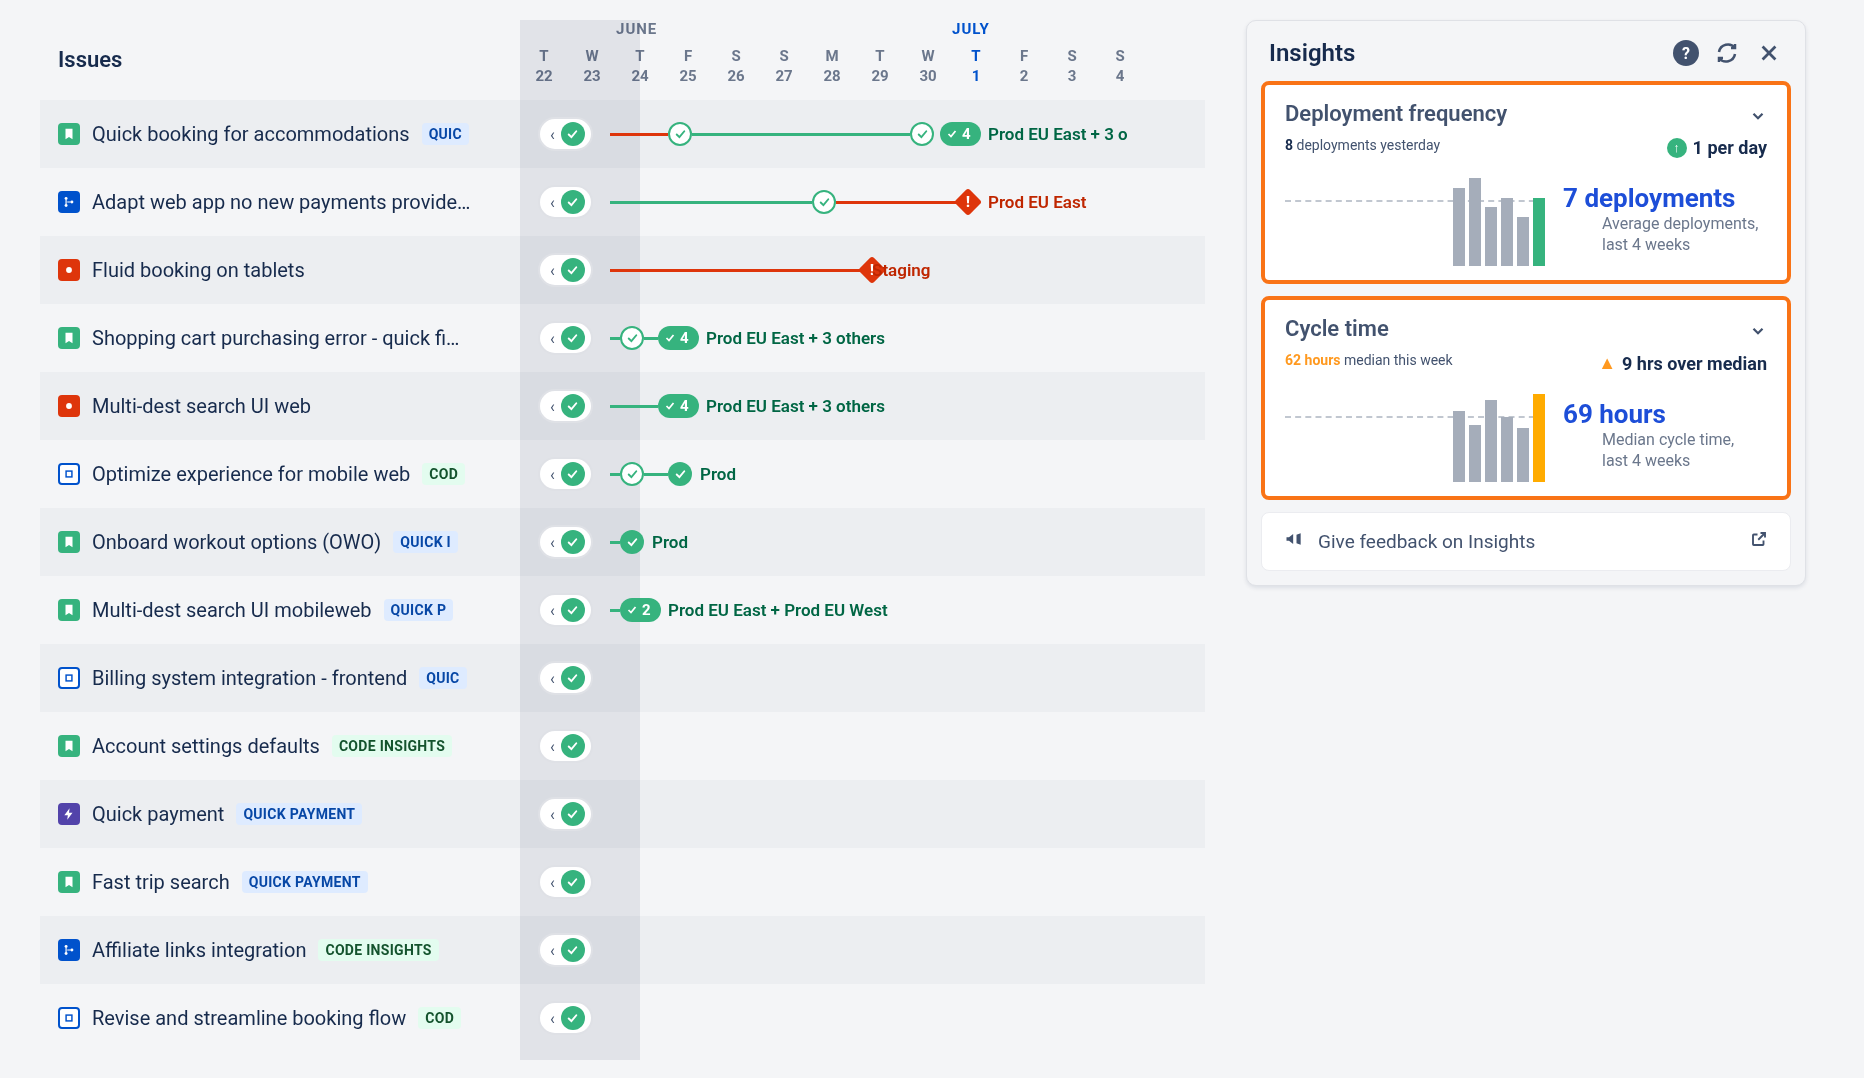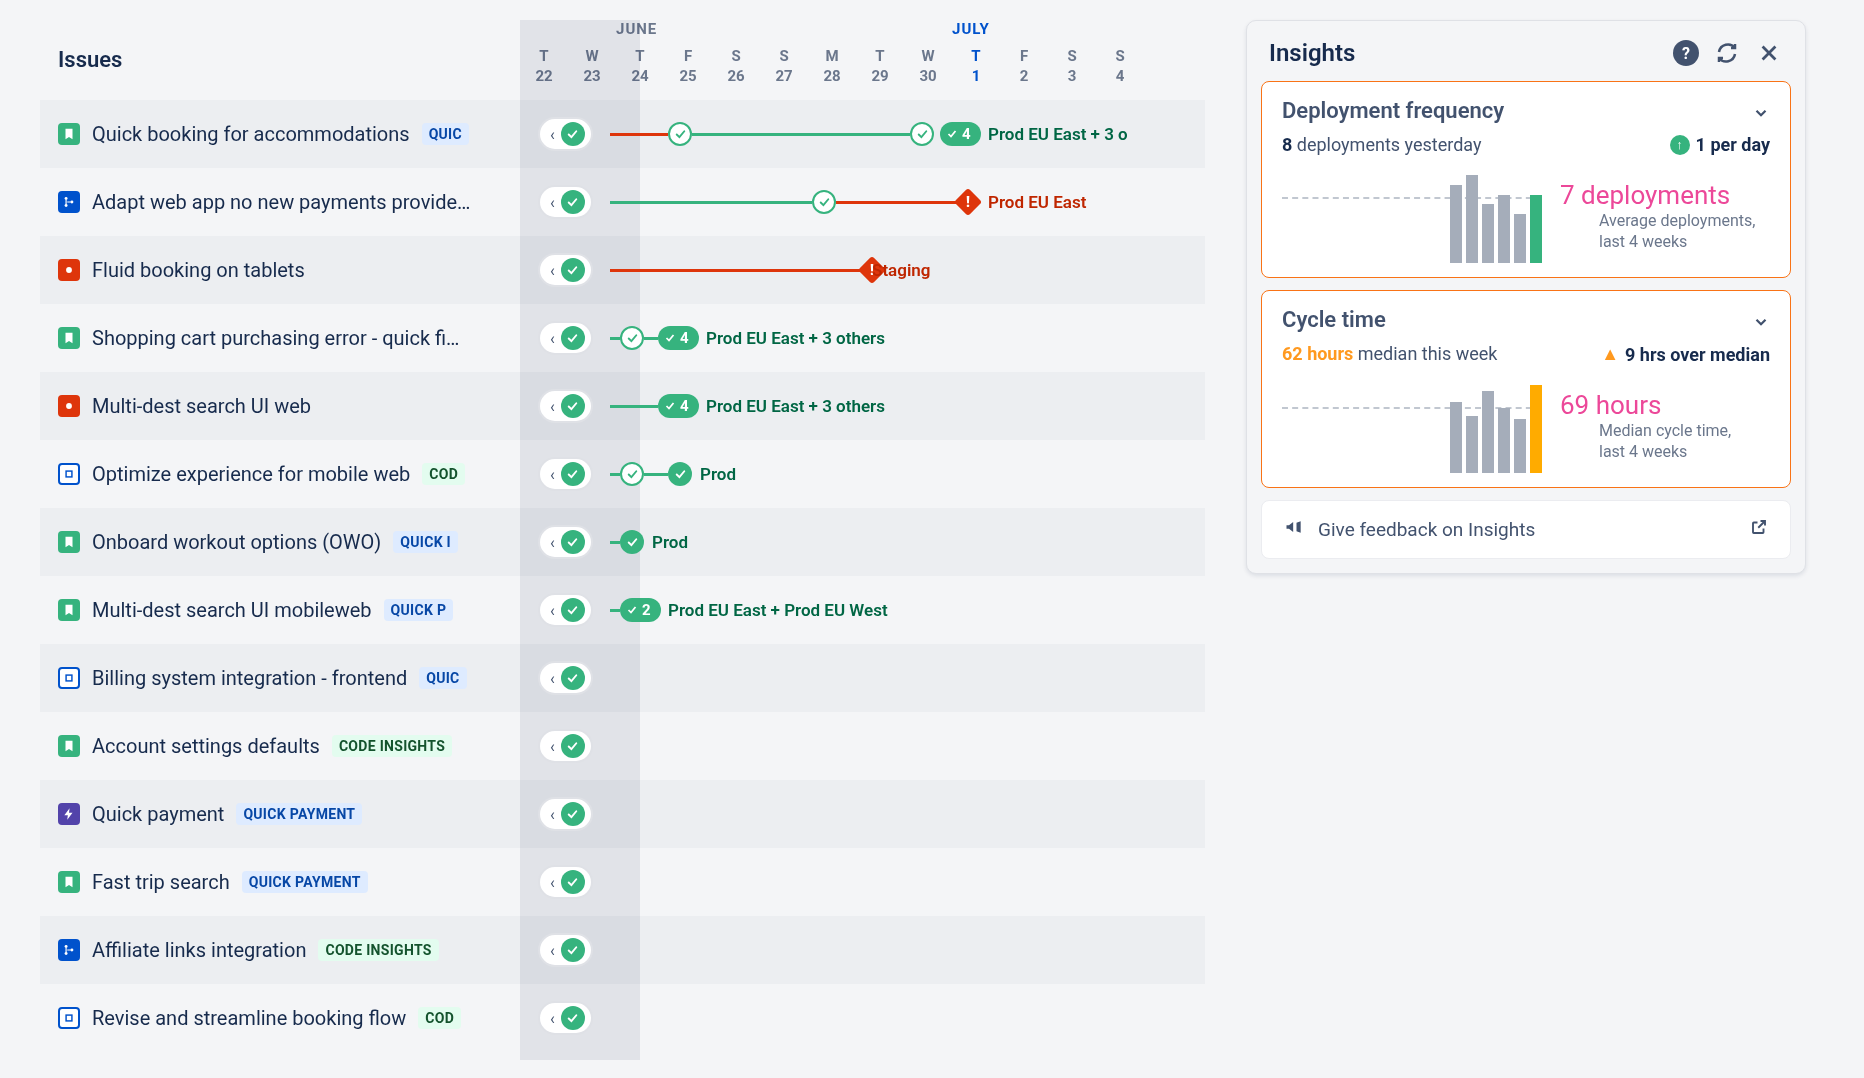--- a/index.html
+++ b/index.html
@@ -231,37 +231,37 @@
   color: #fff;
   border-radius: 50%;
   width: 26px;
   height: 26px;
   font-weight: 700;
 }
 .card {
   background: #fff;
   border-radius: 8px;
   margin: 0 14px 12px 14px;
-  border: 1px solid #f97316;
+  border: 4px solid #f97316;
   overflow: hidden;
 }
 .card-head {
   display: flex;
   align-items: flex-start;
   justify-content: space-between;
   padding: 16px 20px 4px 20px;
 }
 .card-title { font-size: 22px; font-weight: 600; color: #42526e; }
 .card-chevron { color: #42526e; margin-top: 6px; cursor: pointer; }
 .card-sub {
   display: flex;
   justify-content: space-between;
   padding: 4px 20px 8px 20px;
 }
-.card-sub-left { font-size: 18px; color: #42526e; }
+.card-sub-left { font-size: 14px; color: #42526e; }
 .card-sub-left b { color: #172b4d; font-weight: 700; }
 .card-sub-left .orange { color: #ff991f; font-weight: 700; }
 .card-sub-right {
   font-size: 18px;
   font-weight: 700;
   color: #172b4d;
   display: flex;
   align-items: center;
   gap: 6px;
 }
@@ -300,21 +300,21 @@
   bottom: 0;
   right: 0;
   display: flex;
   align-items: flex-end;
   gap: 4px;
 }
 .mini-chart .bar { width: 12px; background: #a5adba; }
 .mini-chart .bar.accent-g { background: #36b37e; }
 .mini-chart .bar.accent-o { background: #ffab00; }
 .chart-text { padding-bottom: 10px; }
-.chart-big { font-size: 26px; font-weight: 400; color: #ec4899; }
+.chart-big { font-size: 26px; font-weight: 700; color: #1d4ed8; }
 .chart-small { font-size: 16px; color: #6b778c; line-height: 1.35; margin-left: 39px; }
 .feedback-row {
   display: flex;
   align-items: center;
   justify-content: space-between;
   padding: 16px 22px;
   background: #fff;
   border-radius: 8px;
   margin: 0 14px;
   border: 1px solid #ebecf0;

